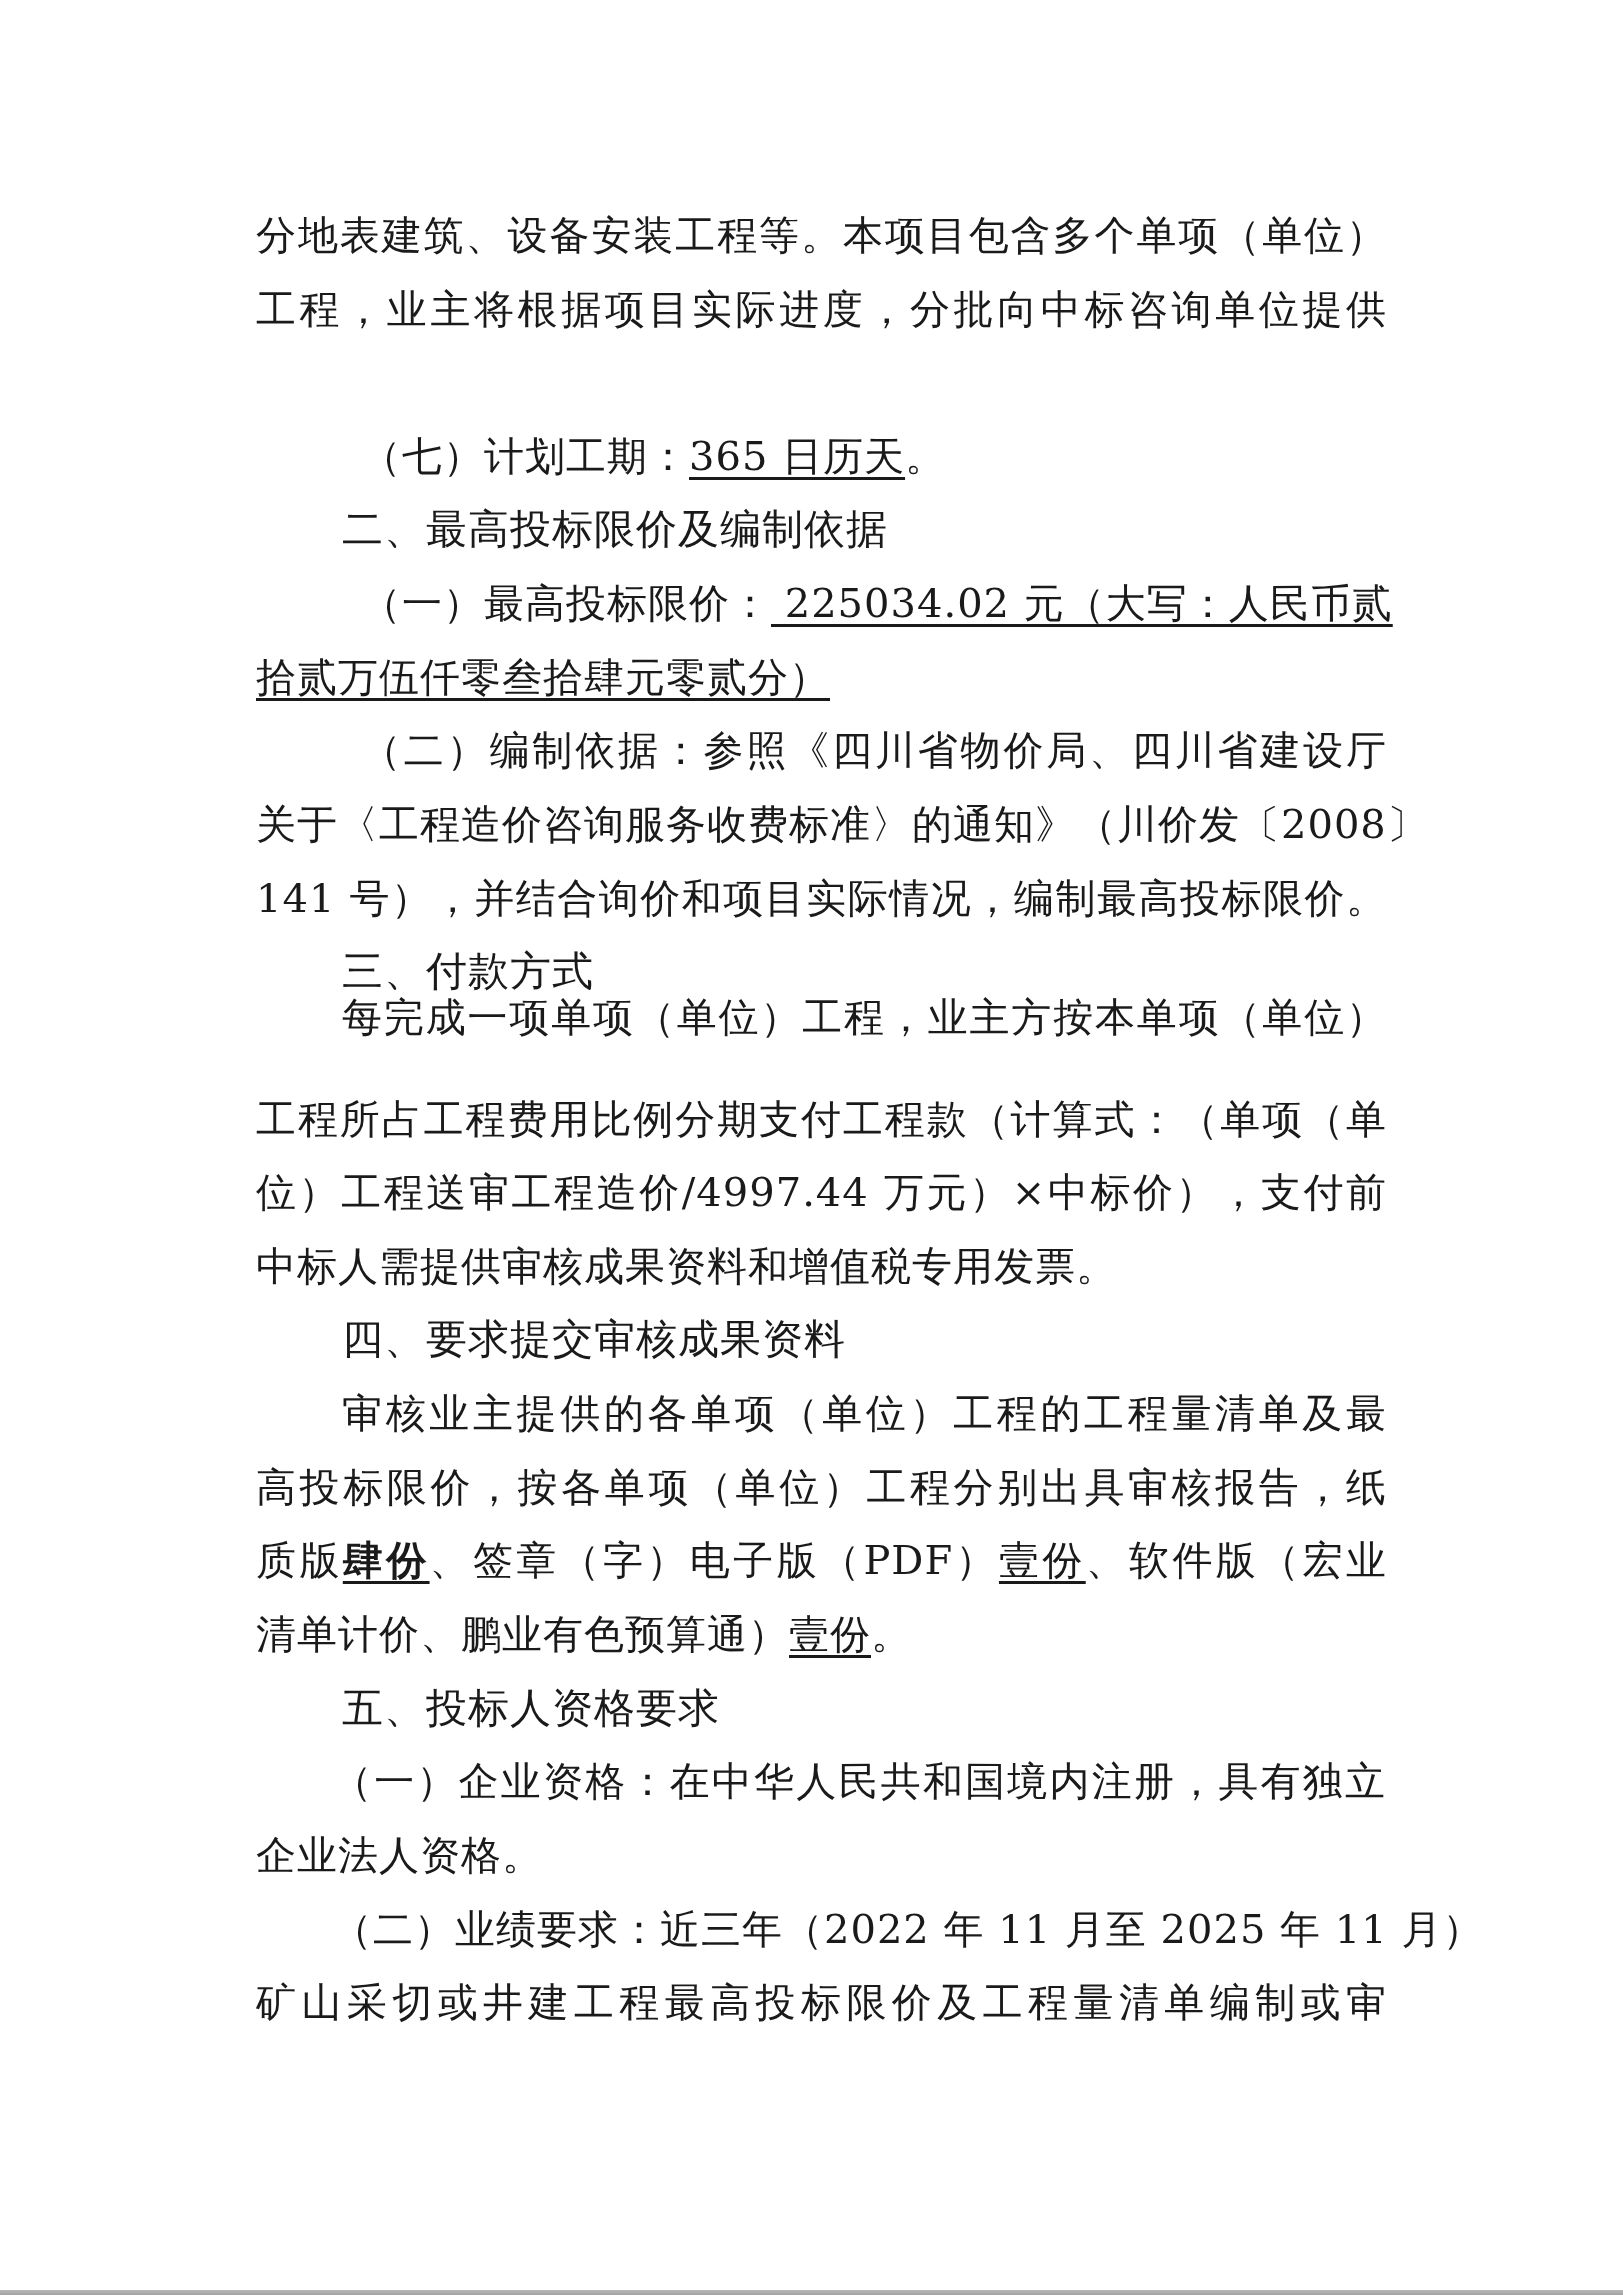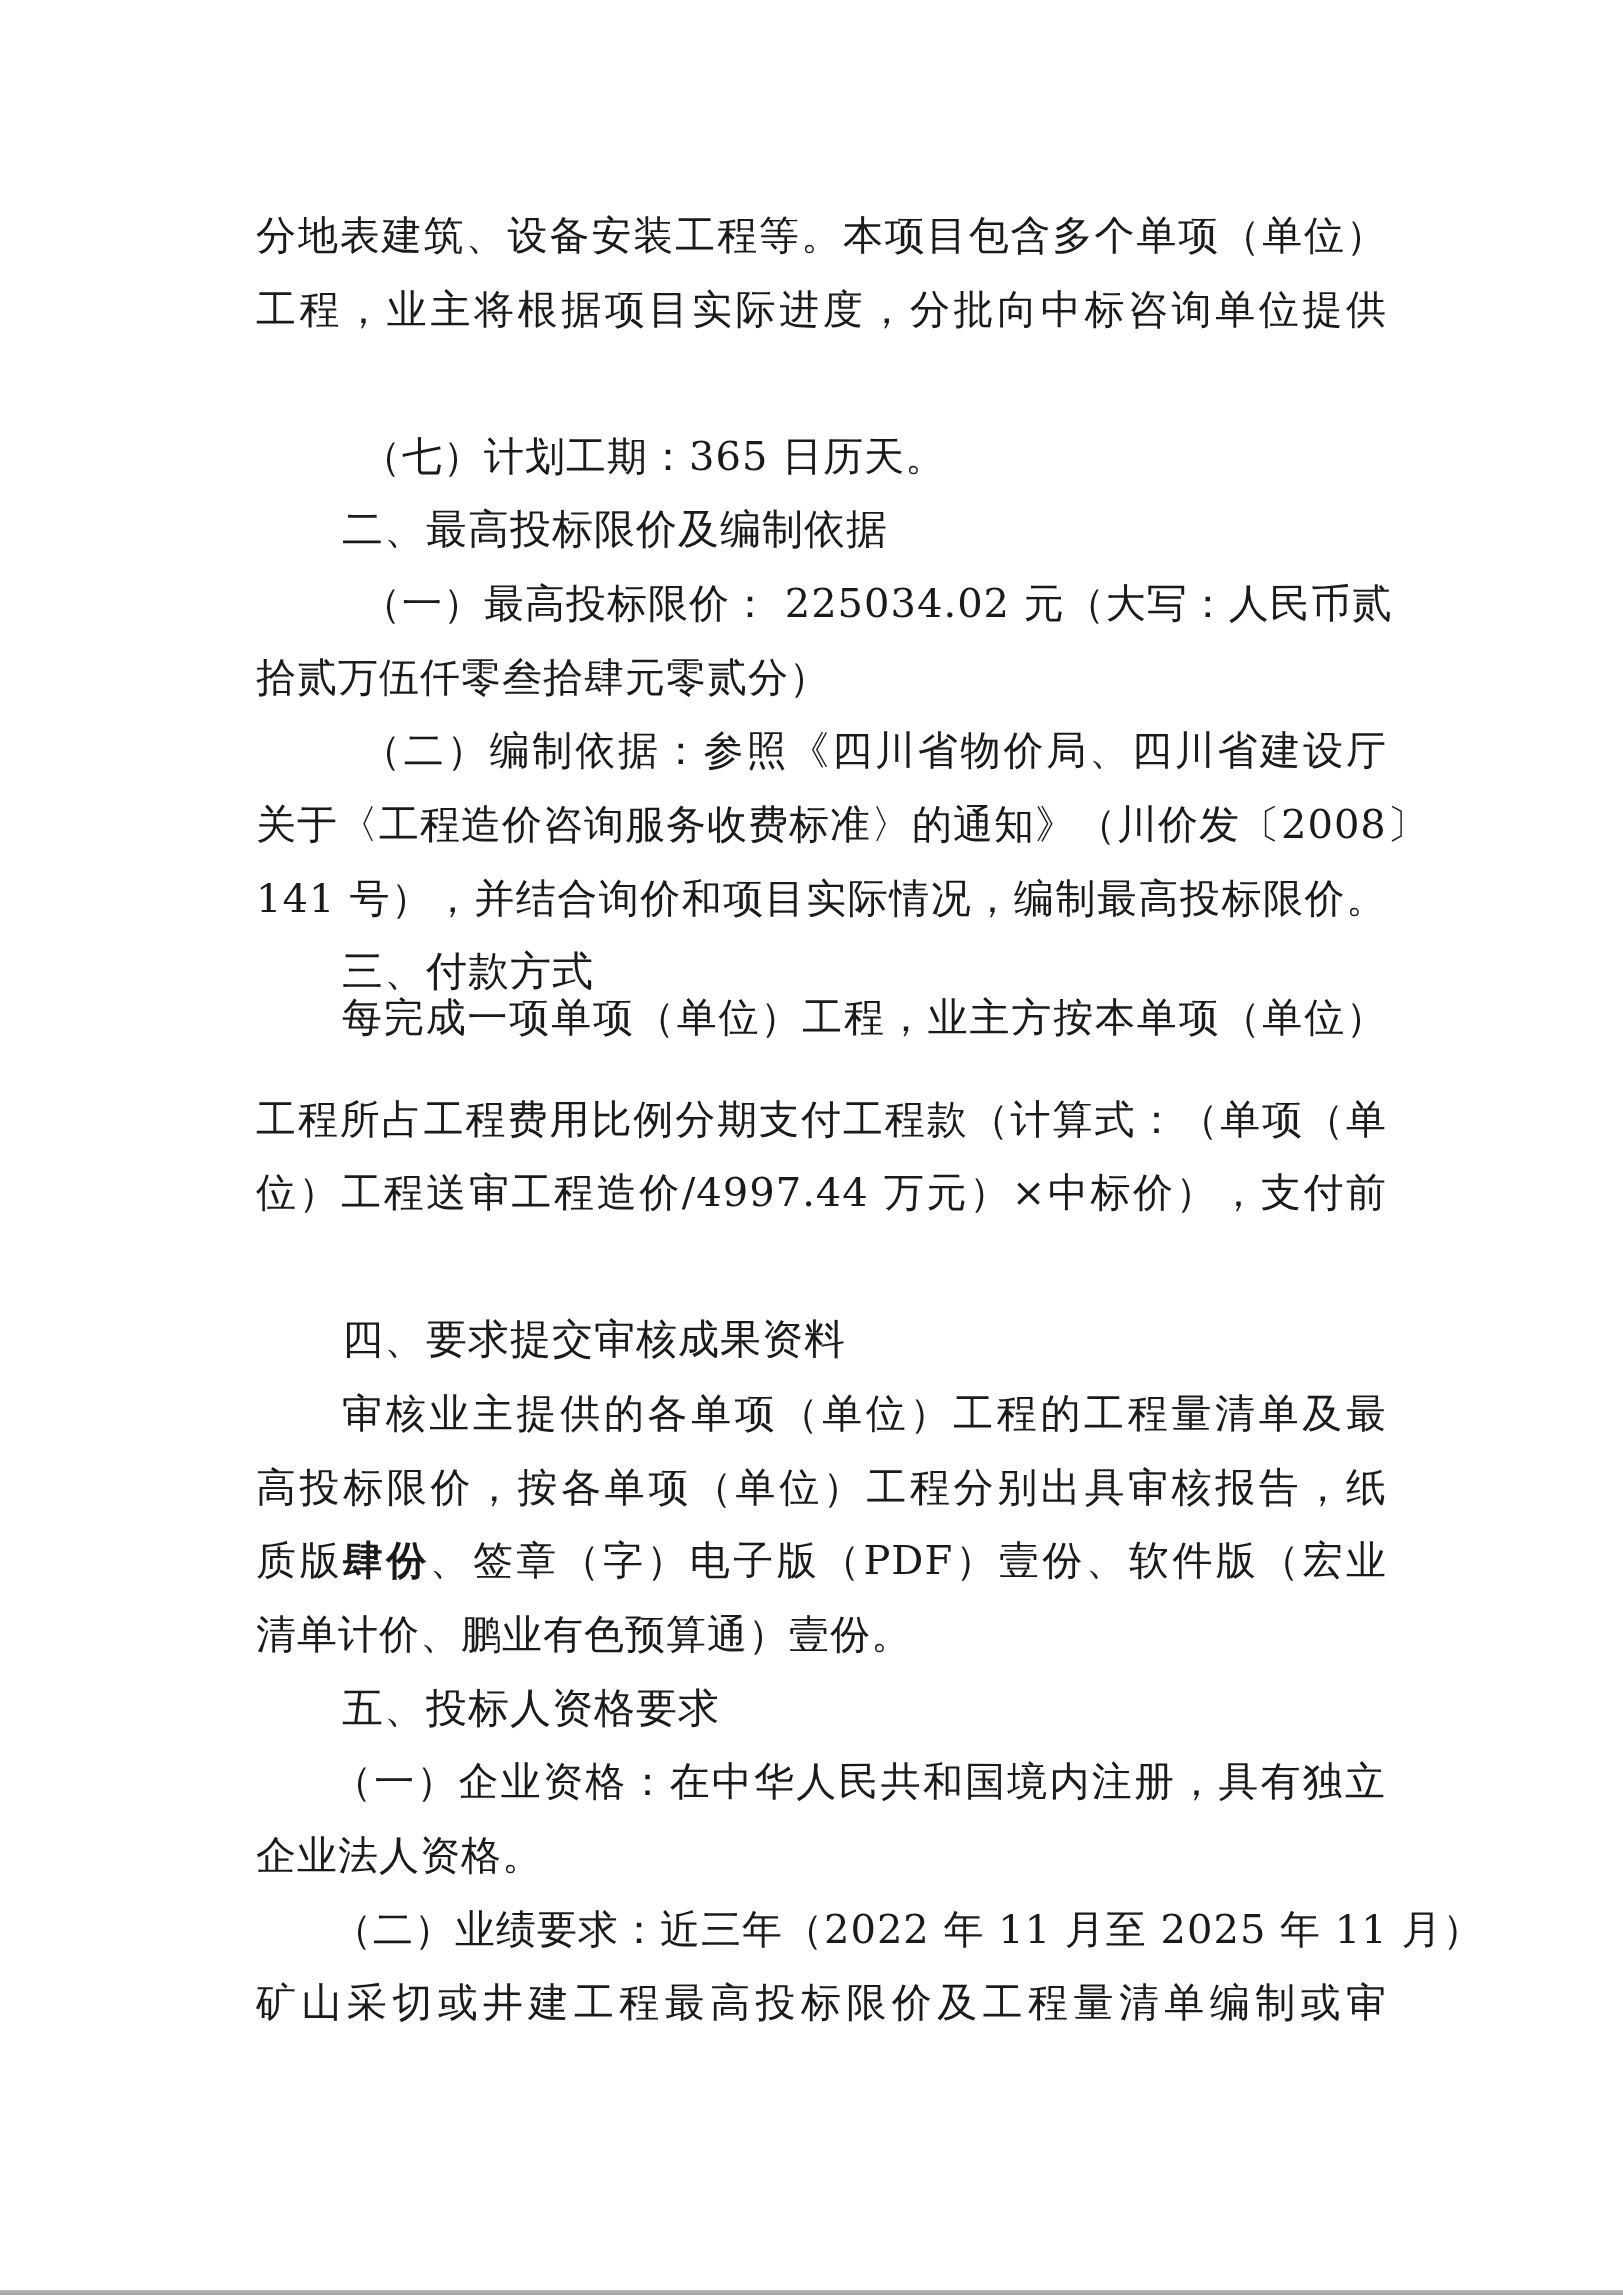--- a/index.html
+++ b/index.html
@@ -17,21 +17,21 @@
     text-align: justify; text-align-last: justify;
     letter-spacing: 1px;
   }
   .line.last { text-align-last: left; }
   .line.indent { left: 342px; width: 1045px; }
   .line.indent-s { left: 332px; width: 1054px; }
   .heading {
     font-family: Liberation Serif, serif;
     font-size: 41px; text-align-last: left; left: 342px; width: 1045px;
   }
-  .ul { text-decoration-thickness: 2.6px; text-underline-offset: 7.2px; }
+  .ul { text-decoration: underline; text-decoration-thickness: 2.6px; text-underline-offset: 7.2px; }
   .bold { font-weight: bold; }
   .bottom-band {
     position: absolute; left: 0; top: 2290px; width: 1623px; height: 5.6px;
     background: linear-gradient(#b9b9b9, #9e9e9e);
   }
 </style>
 </head>
 <body>
 
 <div class="page">
@@ -54,20 +54,21 @@
 
   <div class="line" style="top:713px; left:361px; width:1026px;">（二）编制依据：参照《四川省物价局、四川省建设厅</div>
   <div class="line" style="top:787px">关于〈工程造价咨询服务收费标准〉的通知》（川价发〔2008〕</div>
   <div class="line" style="top:861px">141 号），并结合询价和项目实际情况，编制最高投标限价。</div>
 
   <div class="line heading" style="top:934px">三、付款方式</div>
 
   <div class="line indent" style="top:980px">每完成一项单项（单位）工程，业主方按本单项（单位）</div>
   <div class="line" style="top:1082px">工程所占工程费用比例分期支付工程款（计算式：（单项（单</div>
   <div class="line" style="top:1155px">位）工程送审工程造价/4997.44 万元）×中标价），支付前</div>
+  <div class="line last" style="top:1229px">中标人需提供审核成果资料和增值税专用发票。</div>
 
   <div class="line heading" style="top:1302px">四、要求提交审核成果资料</div>
 
   <div class="line indent" style="top:1376px">审核业主提供的各单项（单位）工程的工程量清单及最</div>
   <div class="line" style="top:1450px">高投标限价，按各单项（单位）工程分别出具审核报告，纸</div>
   <div class="line" style="top:1523px">
     <span>质版</span><span class="ul bold">肆份</span><span>、签章（字）电子版（PDF）</span><span class="ul">壹份</span><span>、软件版（宏业</span>
   </div>
   <div class="line last" style="top:1597px">
     <span>清单计价、鹏业有色预算通）</span><span class="ul">壹份</span><span>。</span>

